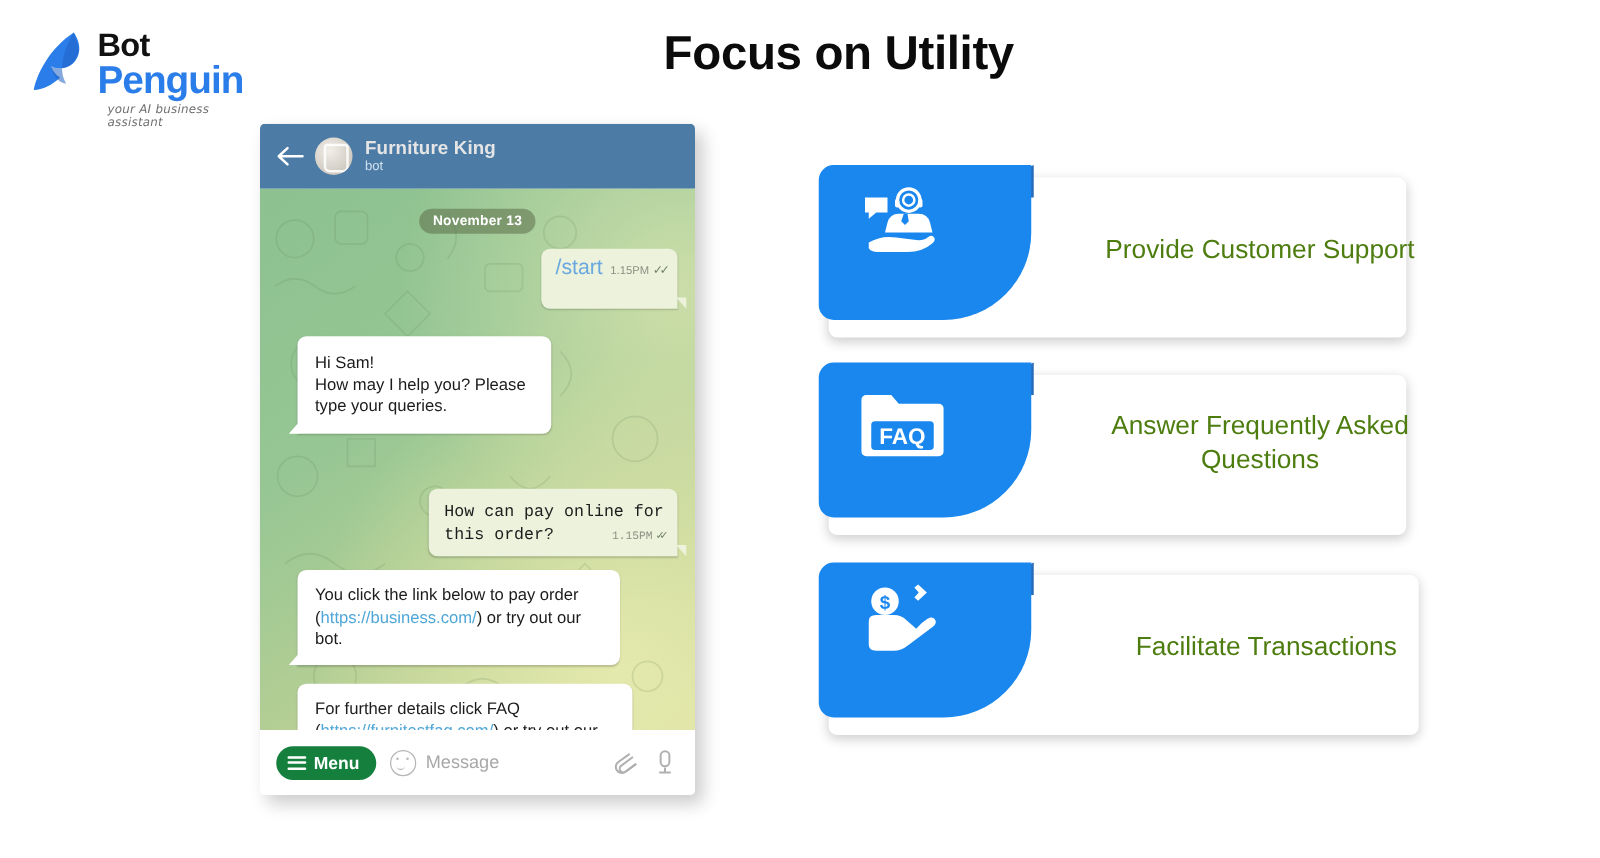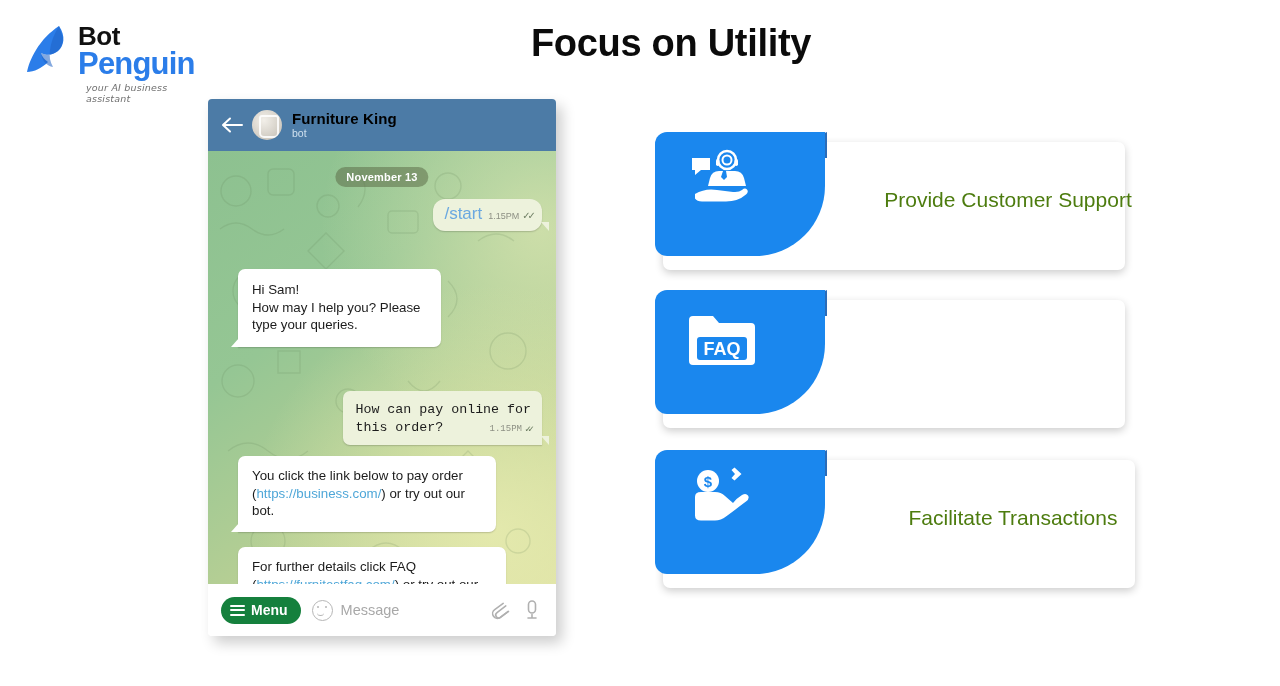--- a/index.html
+++ b/index.html
@@ -28,21 +28,21 @@
     box-shadow:6px 7px 14px rgba(0,0,0,0.20);overflow:hidden;}
   .chat-header{position:relative;height:52px;background:#4c7ba6;display:flex;align-items:center;padding:0 12px;}
   .back-arrow{width:24px;height:20px;position:relative;flex:0 0 auto;margin-right:8px;}
   .back-arrow svg{display:block;}
   .avatar{width:30px;height:30px;border-radius:50%;flex:0 0 auto;margin-right:10px;
     background:radial-gradient(circle at 40% 35%,#f2efe9,#cfcac1 70%,#b9b3a9);
     position:relative;overflow:hidden;}
   .avatar:after{content:"";position:absolute;left:7px;top:5px;width:16px;height:19px;
     border:2px solid #ffffff;border-radius:3px 3px 5px 5px;opacity:.85;}
   .hdr-text{line-height:1.05;}
-  .hdr-name{color:#000000;font-size:15px;font-weight:bold;letter-spacing:0.1px;}
+  .hdr-name{color:#e5e5e5;font-size:15px;font-weight:bold;letter-spacing:0.1px;}
   .hdr-sub{color:#cfe0ee;font-size:10.5px;margin-top:2px;}
 
   .chat-body{position:relative;height:433px;overflow:hidden;
     background:
       radial-gradient(circle at 82% 88%, rgba(232,236,176,0.85) 0%, rgba(232,236,176,0) 52%),
       radial-gradient(circle at 95% 18%, rgba(219,229,176,0.75) 0%, rgba(219,229,176,0) 45%),
       linear-gradient(145deg,#8dc190 0%,#95c694 35%,#b7cf94 68%,#d9dd9f 100%);
   }
   .doodles{position:absolute;inset:0;opacity:.16;}
 
@@ -154,21 +154,21 @@
         <circle cx="310" cy="390" r="12"></circle>
           <path d="M240 130 q18 18 0 36"></path>
         <path d="M95 160 q18 -18 36 0"></path>
           <circle cx="190" cy="170" r="10"></circle>
       </g>
     </svg>
 
     <div class="datepill">November 13</div>
 
     <div class="row" style="right:14px;top:48px;">
-      <div class="bubble out" style="padding:4px 9px 5px 11px;border-radius:12px;">
+      <div class="bubble out" style="padding:4px 9px 21px 11px;">
         <span class="cmd">/start</span><span class="meta">1.15PM</span><span class="ticks">✓✓</span>
       </div>
     </div>
 
     <div class="row" style="left:30px;top:118px;">
       <div class="bubble in" style="padding:12px 20px 13px 14px;">
         <div>Hi Sam!</div>
         <div>How may I help you? Please</div>
         <div>type your queries.</div>
       </div>
@@ -259,20 +259,24 @@
   <div class="card-white"></div>
   <div class="fold"></div>
   <div class="card-blue"></div>
   <div class="card-icon">
     <svg viewBox="0 0 66 66" width="66" height="66">
       <path d="M4 10 h20 l6 7 h32 a4 4 0 0 1 4 4 v34 a4 4 0 0 1 -4 4 h-58 a4 4 0 0 1 -4 -4 v-41 a4 4 0 0 1 4 -4 z" fill="#ffffff"></path>
       <rect x="8" y="31" width="50" height="23" rx="3" fill="#1a87ee"></rect>
       <text x="33" y="49" font-family="Liberation Sans, sans-serif" font-size="18" font-weight="bold" fill="#ffffff" text-anchor="middle">FAQ</text>
     </svg>
   </div>
+  <div class="card-label" style="left:200px;top:38px;width:306px;">
+    <div>Answer Frequently Asked</div>
+    <div>Questions</div>
+  </div>
 </div>
 
 <div class="card" style="left:655px;top:450px;">
 
   <div class="card-white" style="width:472px;"></div>
   <div class="fold"></div>
   <div class="card-blue"></div>
   <div class="card-icon">
     <svg viewBox="0 0 66 66" width="66" height="66">
       <g fill="#ffffff">

